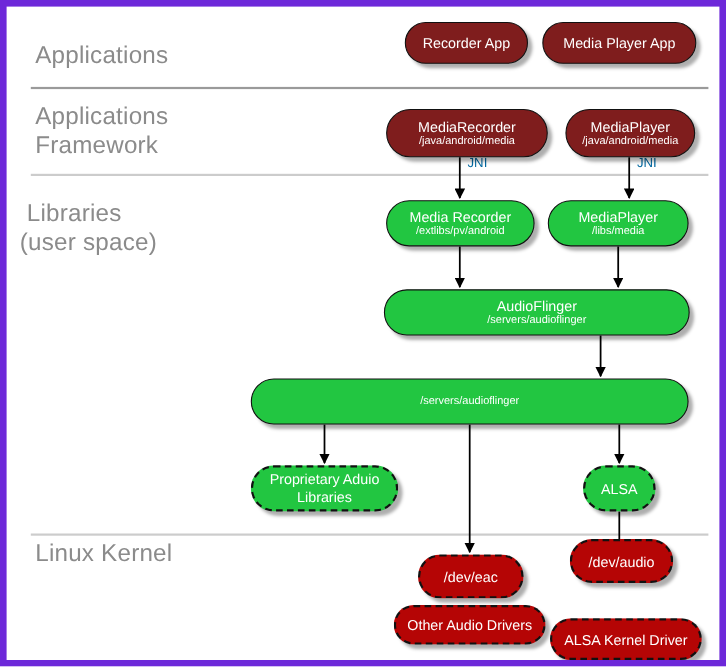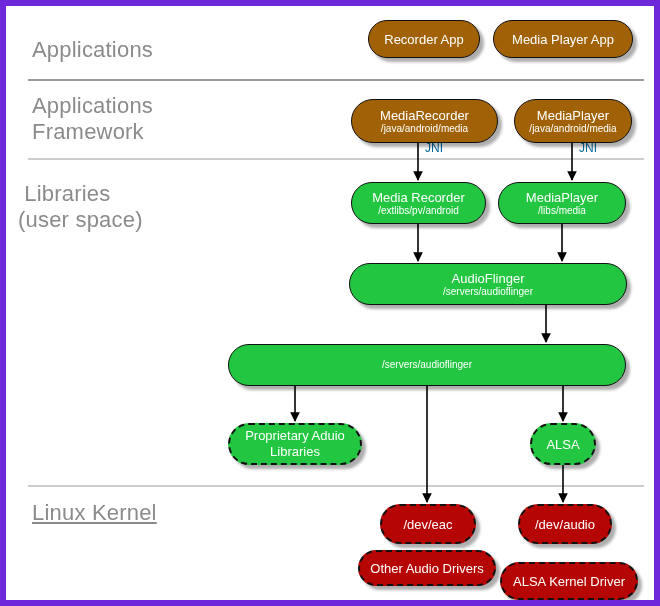--- a/index.html
+++ b/index.html
@@ -55,21 +55,21 @@
     line-height:15px;
     white-space:nowrap;
   }
   .node .t2{
     font-size:10px;
     line-height:12px;
     white-space:nowrap;
   }
   .node.two-line .t1{margin-bottom:0px;}
 
-  .node.blue{background:#a16207;}
+  .node.blue{background:#7f1d1d;}
   .node.green{background:#22c641;}
   .node.red{background:#b50505;}
   .node.dashed{border:2px dashed #111111;}
 
   .node.wrap .t1{white-space:normal;line-height:16px;}
 
   
   .wire-label{
     position:absolute;
     color:#0369a1;
@@ -85,21 +85,21 @@
 
   <div class="sep" style="left:22px;top:73px;width:616px;"></div>
   <div class="sep light" style="left:22px;top:152px;width:616px;"></div>
   <div class="sep light" style="left:22px;top:479px;width:616px;"></div>
 
   <div class="layer-label" style="left:26px;top:31px;">Applications</div>
   <div class="layer-label" style="left:26px;top:87px;">Applications
 Framework</div>
   <div class="layer-label" style="left:12px;top:175px;"> Libraries
 (user space)</div>
-  <div class="layer-label" style="left:26px;top:494px;text-decoration:underline;">Linux Kernel</div>
+  <div class="layer-label" style="left:26px;top:484px;">Linux Kernel</div>
 
   <svg id="wires" viewBox="0 0 660 606" xmlns="http://www.w3.org/2000/svg">
     <defs>
       <marker id="ah" viewBox="0 0 10 10" refX="9" refY="5" markerWidth="6" markerHeight="6" orient="auto-start-reverse">
         <path d="M 0 0 L 10 5 L 0 10 z" fill="#000000"></path>
       </marker>
     </defs>
 
     <line x1="412" y1="137" x2="412" y2="174" stroke="#000" stroke-width="1.6" marker-end="url(#ah)"></line>
 
@@ -160,21 +160,21 @@
   <div class="node green dashed wrap" style="left:222px;top:417px;width:134px;height:42px;">
     <span class="t1">Proprietary Aduio Libraries</span>
   </div>
   <div class="node green dashed" style="left:524px;top:417px;width:66px;height:42px;">
     <span class="t1">ALSA</span>
   </div>
 
   <div class="node red dashed" style="left:374px;top:498px;width:96px;height:40px;">
     <span class="t1">/dev/eac</span>
   </div>
-  <div class="node red dashed" style="left:512px;top:498px;width:94px;height:40px;">
+  <div class="node red dashed" style="left:512px;top:484px;width:94px;height:40px;">
     <span class="t1">/dev/audio</span>
   </div>
   <div class="node red dashed" style="left:352px;top:544px;width:138px;height:36px;">
     <span class="t1">Other Audio Drivers</span>
   </div>
   <div class="node red dashed" style="left:494px;top:556px;width:138px;height:38px;">
     <span class="t1">ALSA Kernel Driver</span>
   </div>
 
 </div>

